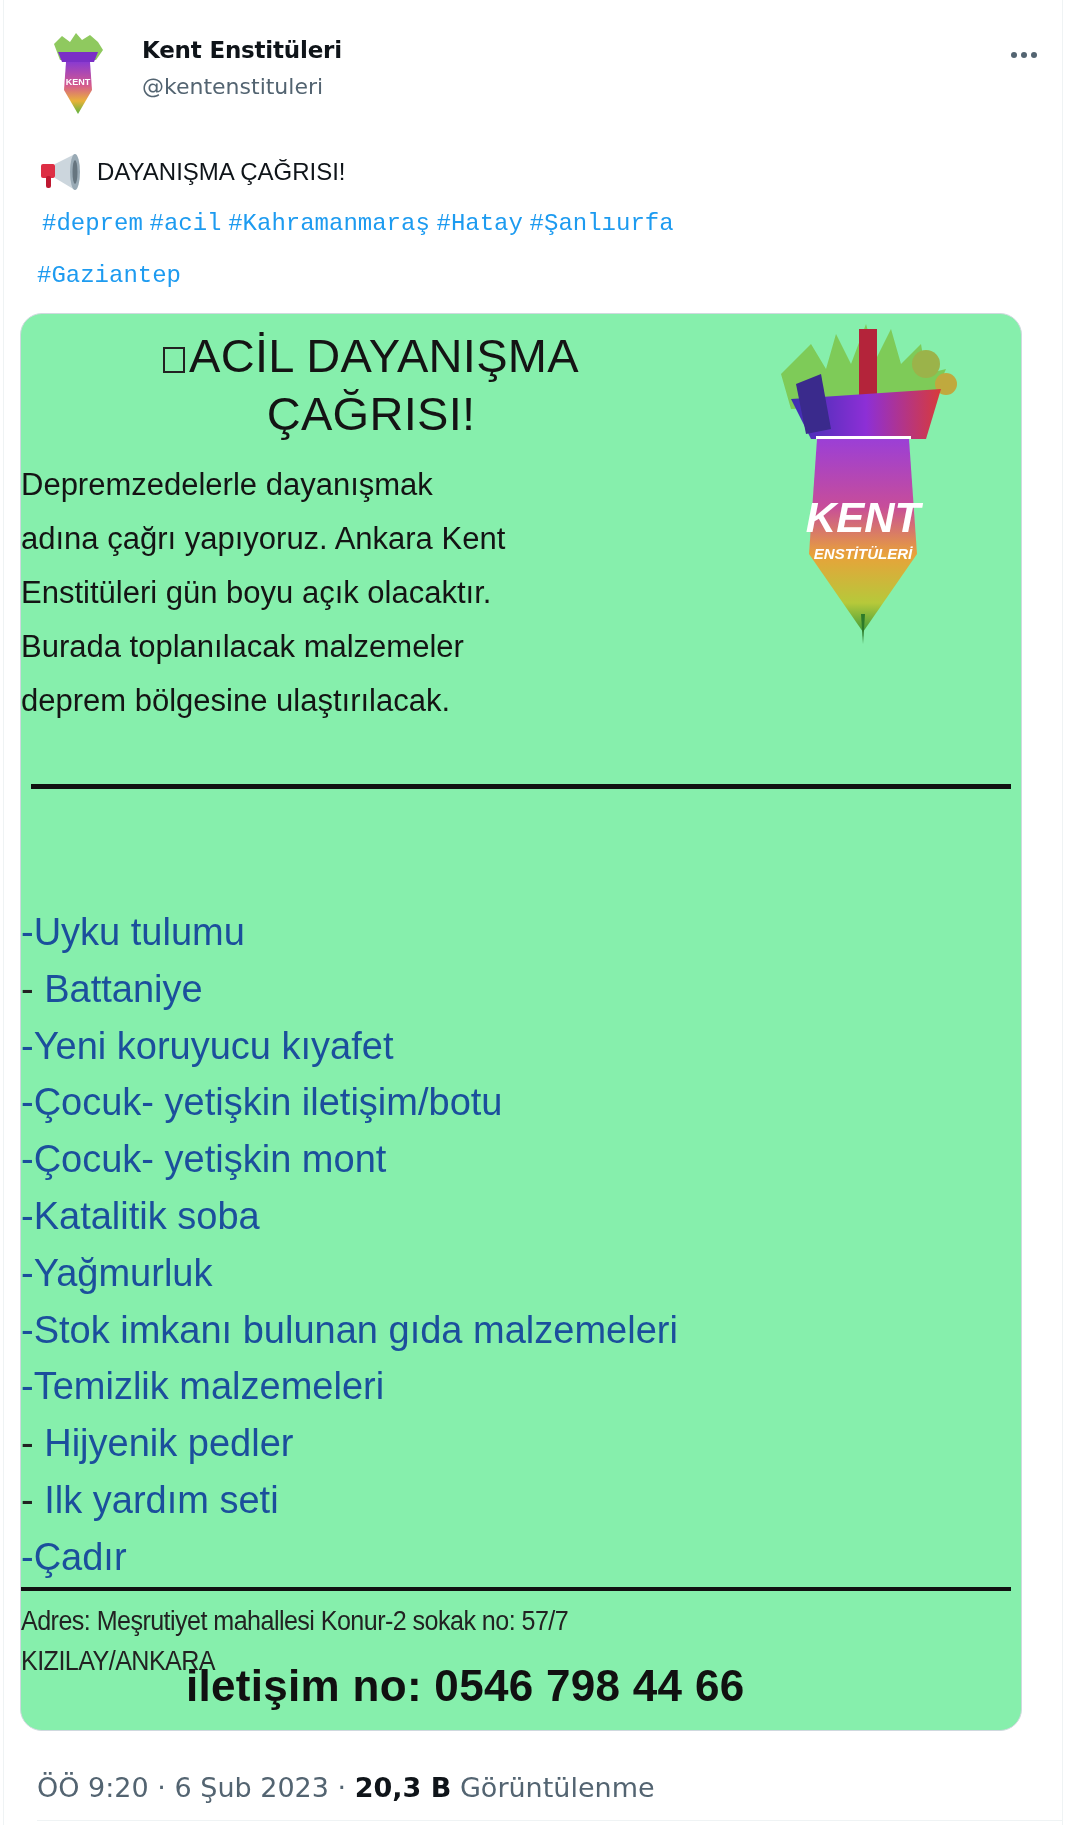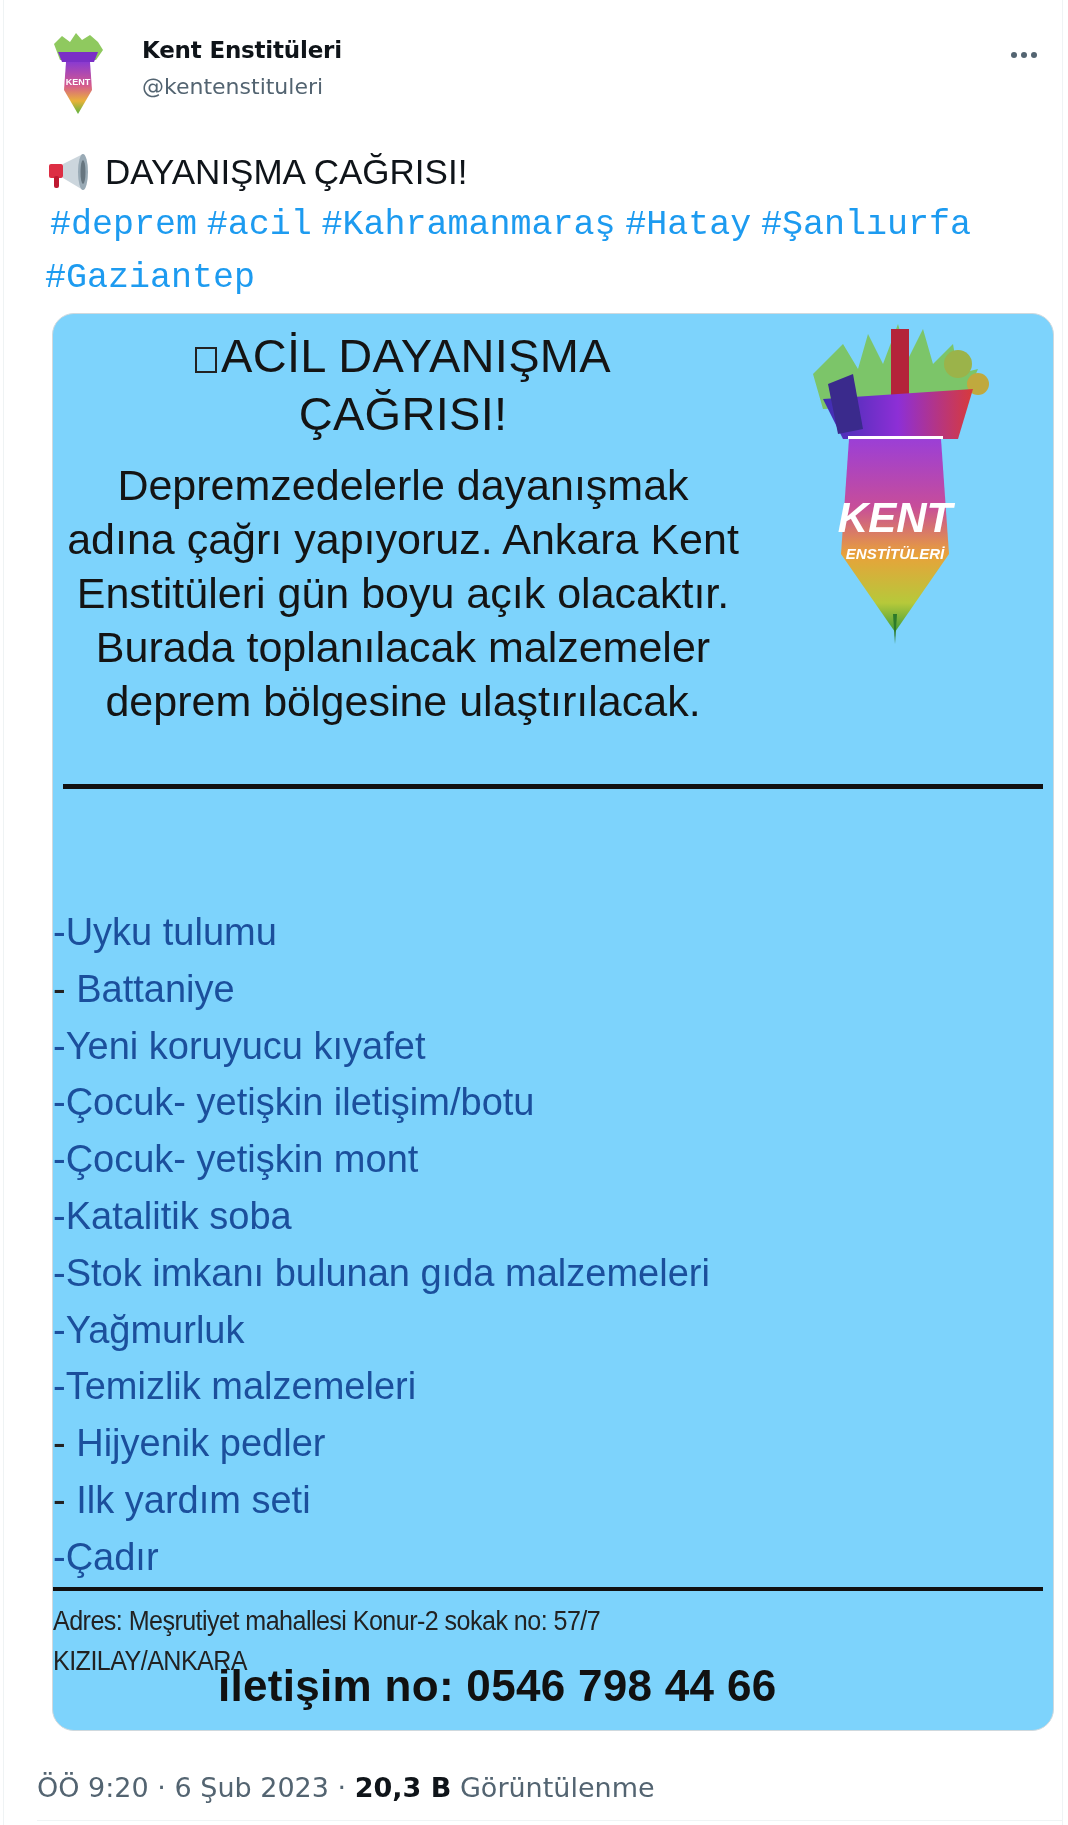--- a/index.html
+++ b/index.html
@@ -9,30 +9,30 @@
            border-left:1px solid #eff3f4; border-right:1px solid #eff3f4; background:#fff; }
   .avatar { position:absolute; left:44px; top:30px; width:60px; height:86px; }
   .name { position:absolute; left:138px; top:37px; font-family:"DejaVu Sans", sans-serif;
           font-weight:bold; font-size:23px; color:#0f1419; letter-spacing:-0.2px; }
   .handle { position:absolute; left:138px; top:74px; font-family:"DejaVu Sans", sans-serif;
             font-size:22px; color:#536471;text-align:right; }
   .more { position:absolute; left:1000px; top:42px; width:40px; height:26px; display:flex;
           align-items:center; justify-content:center; gap:4px; cursor:pointer; }
   .more span { width:6px; height:6px; border-radius:50%; background:#536471; display:block; }
 
-  .tweet-text { position:absolute; left:41px; top:147px; width:1000px; font-size:35px; line-height:50px; color:#0f1419; }
+  .tweet-text { position:absolute; left:33px; top:147px; width:1000px; font-size:24px; line-height:50px; color:#0f1419; }
   .tweet-text .line1 { display:flex; align-items:center; }
   .megaphone { width:52px; height:40px; margin-right:8px; }
   .hashtag { color:#1d9bf0; text-decoration:none; cursor:pointer;font-family:Liberation Mono, monospace; }
 
-  .card { position:absolute; left:48px; top:313px; width:1000px; height:1416px;
-          border:1px solid #cfd9de; border-radius:22px; background:#7dd3fc; overflow:hidden; }
+  .card { position:absolute; left:16px; top:313px; width:1000px; height:1416px;
+          border:1px solid #cfd9de; border-radius:22px; background:#86efac; overflow:hidden; }
   .poster-title { position:absolute; left:0; width:700px; text-align:center; font-size:47px; color:#141414; letter-spacing:0.3px; }
   .poster-title .box { display:inline-block; width:18px; height:22px; border:2.5px solid #222; vertical-align:baseline; margin-right:4px; position:relative; top:1px; }
-  .poster-para { position:absolute; left:0; width:700px; text-align:center; font-size:43px; line-height:54px; color:#141414; }
+  .poster-para { position:absolute; left:0; width:700px; font-size:31px; line-height:54px; color:#141414; }
   .logo { position:absolute; left:730px; top:0px; width:220px; height:330px; }
   .divider { position:absolute; height:5px; background:#111; }
   .section-head { position:absolute; left:79px; top:473px; font-size:41px; color:#1b4f9c; }
   .items { position:absolute; left:0; top:590px; margin:0; padding:0; list-style:none; }
   .items li { font-size:38px; line-height:56.8px; color:#1b4f9c; white-space:pre; }
   .items li .dash { color:#1b4f9c; }
   .items li .dash.black { color:#222; }
   .address { position:absolute; left:0; top:1287px; font-size:27px; line-height:40px; color:#222; letter-spacing:-0.6px; transform:scaleX(0.93); transform-origin:left top; }
   .phone { position:absolute; left:165px; top:1347px; font-size:44px; font-weight:bold; color:#111; letter-spacing:0.3px; }
 
@@ -146,22 +146,22 @@
     <div class="divider" style="left:10px; width:980px; top:470px;"></div>
 
 
     <ul class="items">
       <li><span class="dash">-</span><span>Uyku tulumu</span></li>
       <li><span class="dash black">- </span><span>Battaniye</span></li>
       <li><span class="dash">-</span><span>Yeni koruyucu kıyafet</span></li>
       <li><span class="dash">-</span><span>Çocuk- yetişkin iletişim/botu</span></li>
       <li><span class="dash">-</span><span>Çocuk- yetişkin mont</span></li>
       <li><span class="dash">-</span><span>Katalitik soba</span></li>
+      <li><span class="dash">-</span><span>Yağmurluk</span></li>
       <li><span class="dash">-</span><span>Stok imkanı bulunan gıda malzemeleri</span></li>
-      <li><span class="dash">-</span><span>Yağmurluk</span></li>
       <li><span class="dash">-</span><span>Temizlik malzemeleri</span></li>
       <li><span class="dash black">- </span><span>Hijyenik pedler</span></li>
       <li><span class="dash black">- </span><span>Ilk yardım seti</span></li>
       <li><span class="dash">-</span><span>Çadır</span></li>
     </ul>
 
     <div class="divider" style="left:0; width:990px; top:1273px; height:4px;"></div>
 
     <div class="address">
       <div>Adres: Meşrutiyet mahallesi Konur-2 sokak no: 57/7</div>

